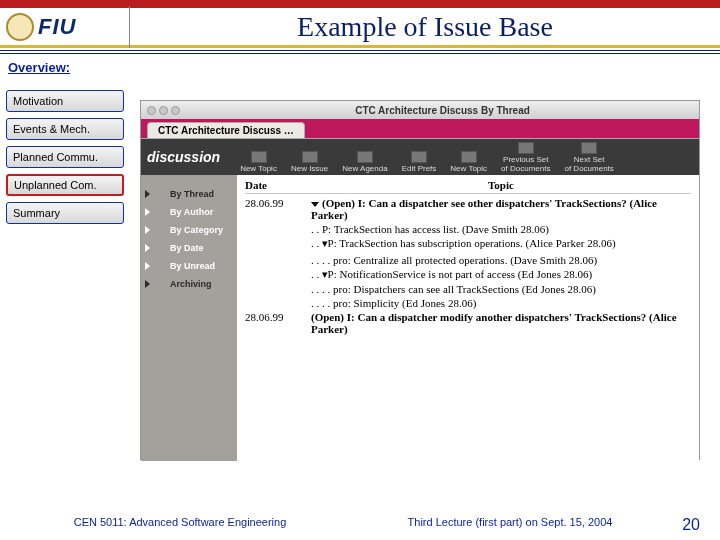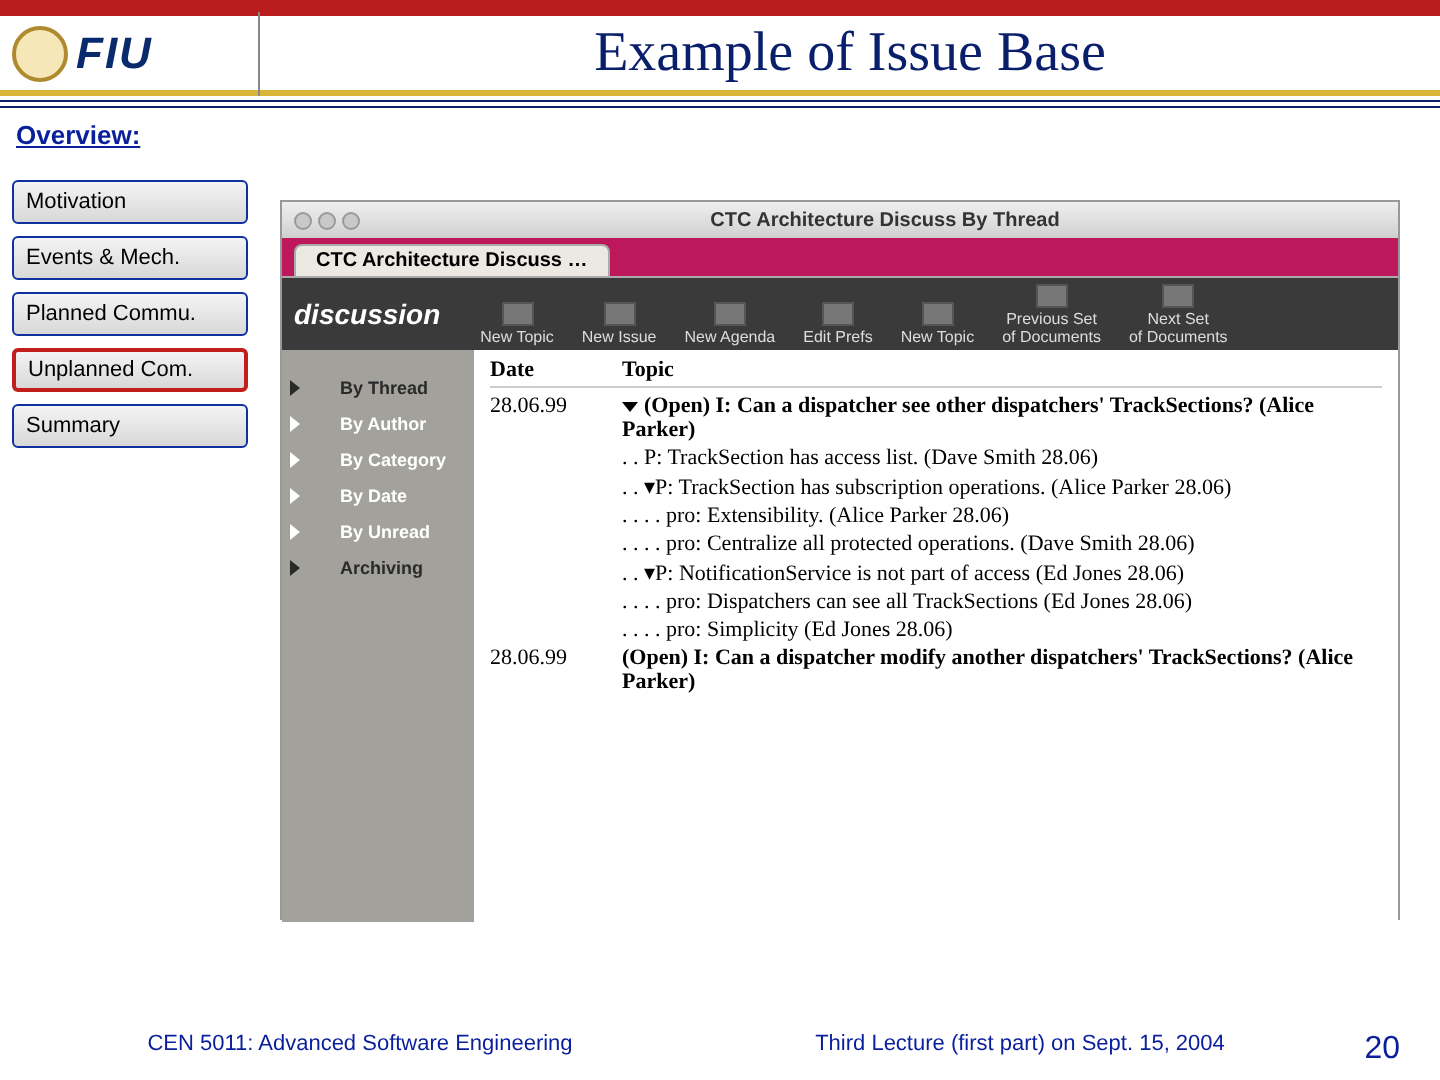--- a/index.html
+++ b/index.html
@@ -26,21 +26,21 @@
   .tbtn { color:#ddd; font-size:8px; text-align:center; line-height:9px; display:flex; flex-direction:column; align-items:center; gap:1px;}
   .ticon { width:16px; height:12px; background:#777; border:1px solid #555;}
   .content { display:flex; height:286px;}
   .side { width:96px; background:#a3a19c; padding:6px 4px;}
   .side-item { color:#fff; font-size:9px; font-weight:bold; font-family:Arial; margin:8px 0; display:flex; align-items:center; gap:20px;}
   .side-item.dark { color:#2a2a2a;}
   .tri { width:0; height:0; border-top:4px solid transparent; border-bottom:4px solid transparent; border-left:5px solid currentColor;}
   .main { flex:1; background:#fff; padding:4px 8px; overflow:hidden;}
   .hdr { display:flex; font-weight:bold; font-size:11px; border-bottom:1px solid #ccc; padding-bottom:2px; margin-bottom:2px;}
   .col-date { width:66px;}
-  .col-topic { flex:1; text-align:left;}
+  .col-topic { flex:1; text-align:center;}
   .row { display:flex; padding:1px 0; font-size:11px;}
   .r-date { width:66px;}
   .r-body { flex:1;}
   .dtri { display:inline-block; width:0; height:0; border-left:4px solid transparent; border-right:4px solid transparent; border-top:5px solid #000; margin-right:3px; vertical-align:middle;}
   .footer { position:absolute; bottom:6px; left:0; width:720px; display:flex; font-size:11px; color:#0a1f9b;}
   .f1 { width:360px; text-align:center;}
   .f2 { width:300px; text-align:center;}
   .f3 { width:50px; text-align:right; font-size:16px; padding-right:10px;}
 </style>
 </head>
@@ -152,21 +152,20 @@
           <div class="row">
             <div class="r-date"></div>
             <div class="r-body">. .  P: TrackSection has access list. (Dave Smith 28.06)</div>
           </div>
           <div class="row">
             <div class="r-date"></div>
             <div class="r-body">. . ▾P: TrackSection has subscription operations. (Alice Parker 28.06)</div>
           </div>
           <div class="row">
             <div class="r-date"></div>
-            <div class="r-body">. . . .  pro: Extensibility. (Alice Parker 28.06)</div>
           </div>
           <div class="row">
             <div class="r-date"></div>
             <div class="r-body">. . . .  pro: Centralize all protected operations. (Dave Smith 28.06)</div>
           </div>
           <div class="row">
             <div class="r-date"></div>
             <div class="r-body">. . ▾P: NotificationService is not part of access (Ed Jones 28.06)</div>
           </div>
           <div class="row">

